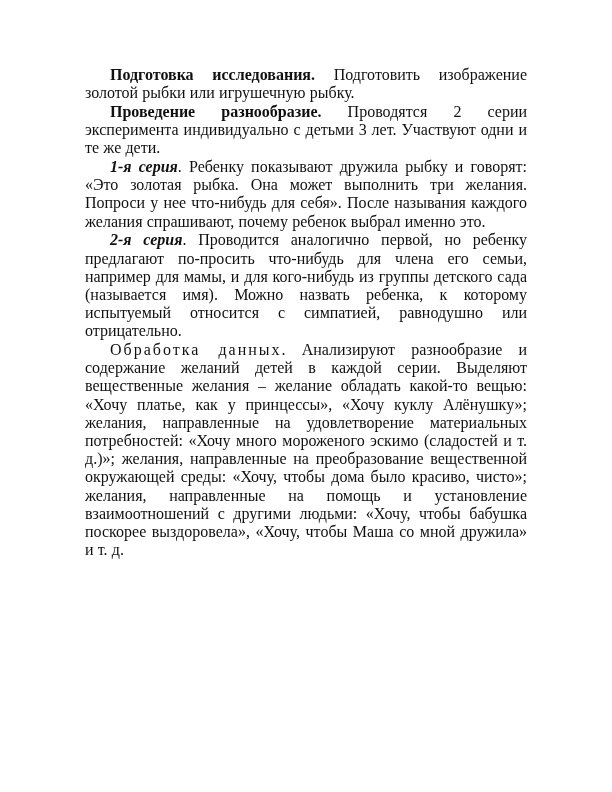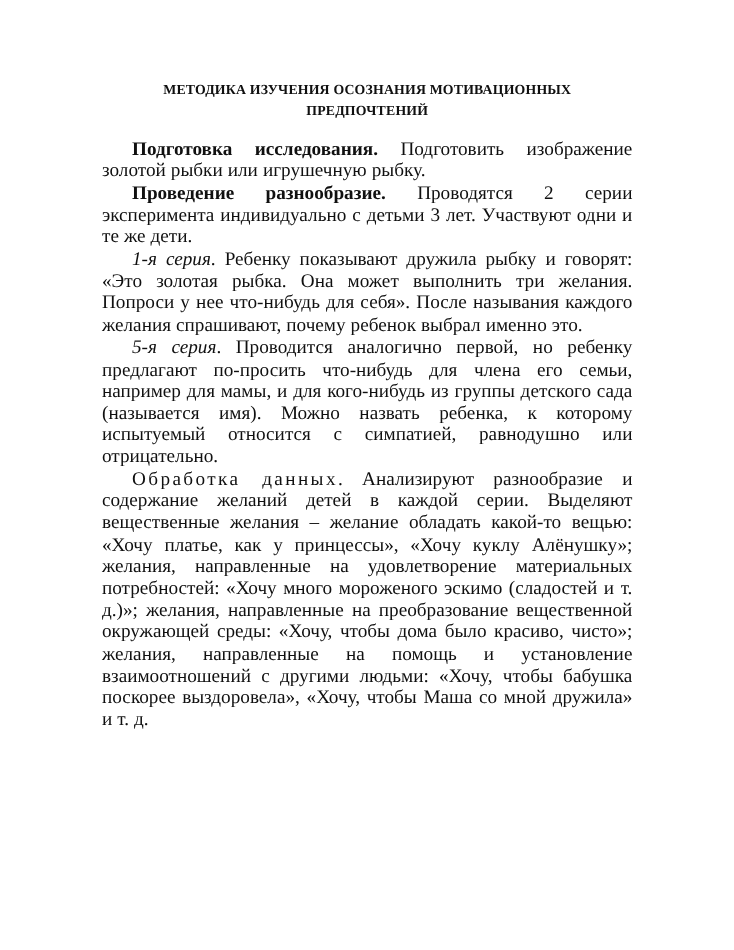--- a/index.html
+++ b/index.html
@@ -43,51 +43,48 @@
     text-justify: inter-word;
     text-indent: 25px;
     margin: 0 0 0.5px 0;
     word-spacing: 0.2px;
   }
   .run-in-bold {
     font-weight: bold;
   }
   .run-in-italic {
     font-style: italic;
+    font-weight: bold;
   }
   .tracked {
     letter-spacing: 2.0px;
   }
   
 </style>
 </head>
 <body>
 
 <div class="page">
   <div class="content">
 
-    <h1 class="doc-title">
-      <span>МЕТОДИКА ИЗУЧЕНИЯ ОСОЗНАНИЯ МОТИВАЦИОННЫХ</span><br>
-      <span>ПРЕДПОЧТЕНИЙ</span>
-    </h1>
 
     <p class="para">
       <span class="run-in-bold">Подготовка исследования.</span><span> Подготовить изображение золотой рыбки или игрушечную рыбку.</span>
     </p>
 
     <p class="para">
       <span class="run-in-bold">Проведение разнообразие.</span><span> Проводятся 2 серии эксперимента индивидуально с детьми 3 лет. Участвуют одни и те же дети.</span>
     </p>
 
     <p class="para">
       <span class="run-in-italic">1-я серия</span><span>. Ребенку показывают дружила рыбку и говорят: «Это золотая рыбка. Она может выполнить три желания. Попроси у нее что-нибудь для себя». После называния каждого желания спрашивают, почему ребенок  выбрал именно это.</span>
     </p>
 
     <p class="para">
-      <span class="run-in-italic">5-я серия</span><span>. Проводится аналогично первой, но ребенку предлагают по-просить что-нибудь для члена его семьи, например для мамы, и для кого-нибудь из группы детского сада (называется имя). Можно назвать ребенка, к которому испытуемый относится с симпатией, равнодушно или отрицательно.</span>
+      <span class="run-in-italic">2-я серия</span><span>. Проводится аналогично первой, но ребенку предлагают по-просить что-нибудь для члена его семьи, например для мамы, и для кого-нибудь из группы детского сада (называется имя). Можно назвать ребенка, к которому испытуемый относится с симпатией, равнодушно или отрицательно.</span>
     </p>
 
     <p class="para">
       <span class="tracked">Обработка данных</span><span>. Анализируют разнообразие и содержание желаний детей в каждой серии. Выделяют вещественные желания – желание  обладать какой-то вещью: «Хочу платье, как у принцессы», «Хочу куклу Алёнушку»; желания, направленные на удовлетворение материальных потребностей: «Хочу много мороженого эскимо (сладостей и т. д.)»; желания, направленные на преобразование вещественной окружающей среды: «Хочу, чтобы дома было красиво, чисто»; желания, направленные на помощь и установление взаимоотношений с другими людьми: «Хочу, чтобы бабушка поскорее выздоровела», «Хочу, чтобы Маша со мной дружила» и т. д.</span>
     </p>
 
   </div>
 </div>
 
 </body></html>

